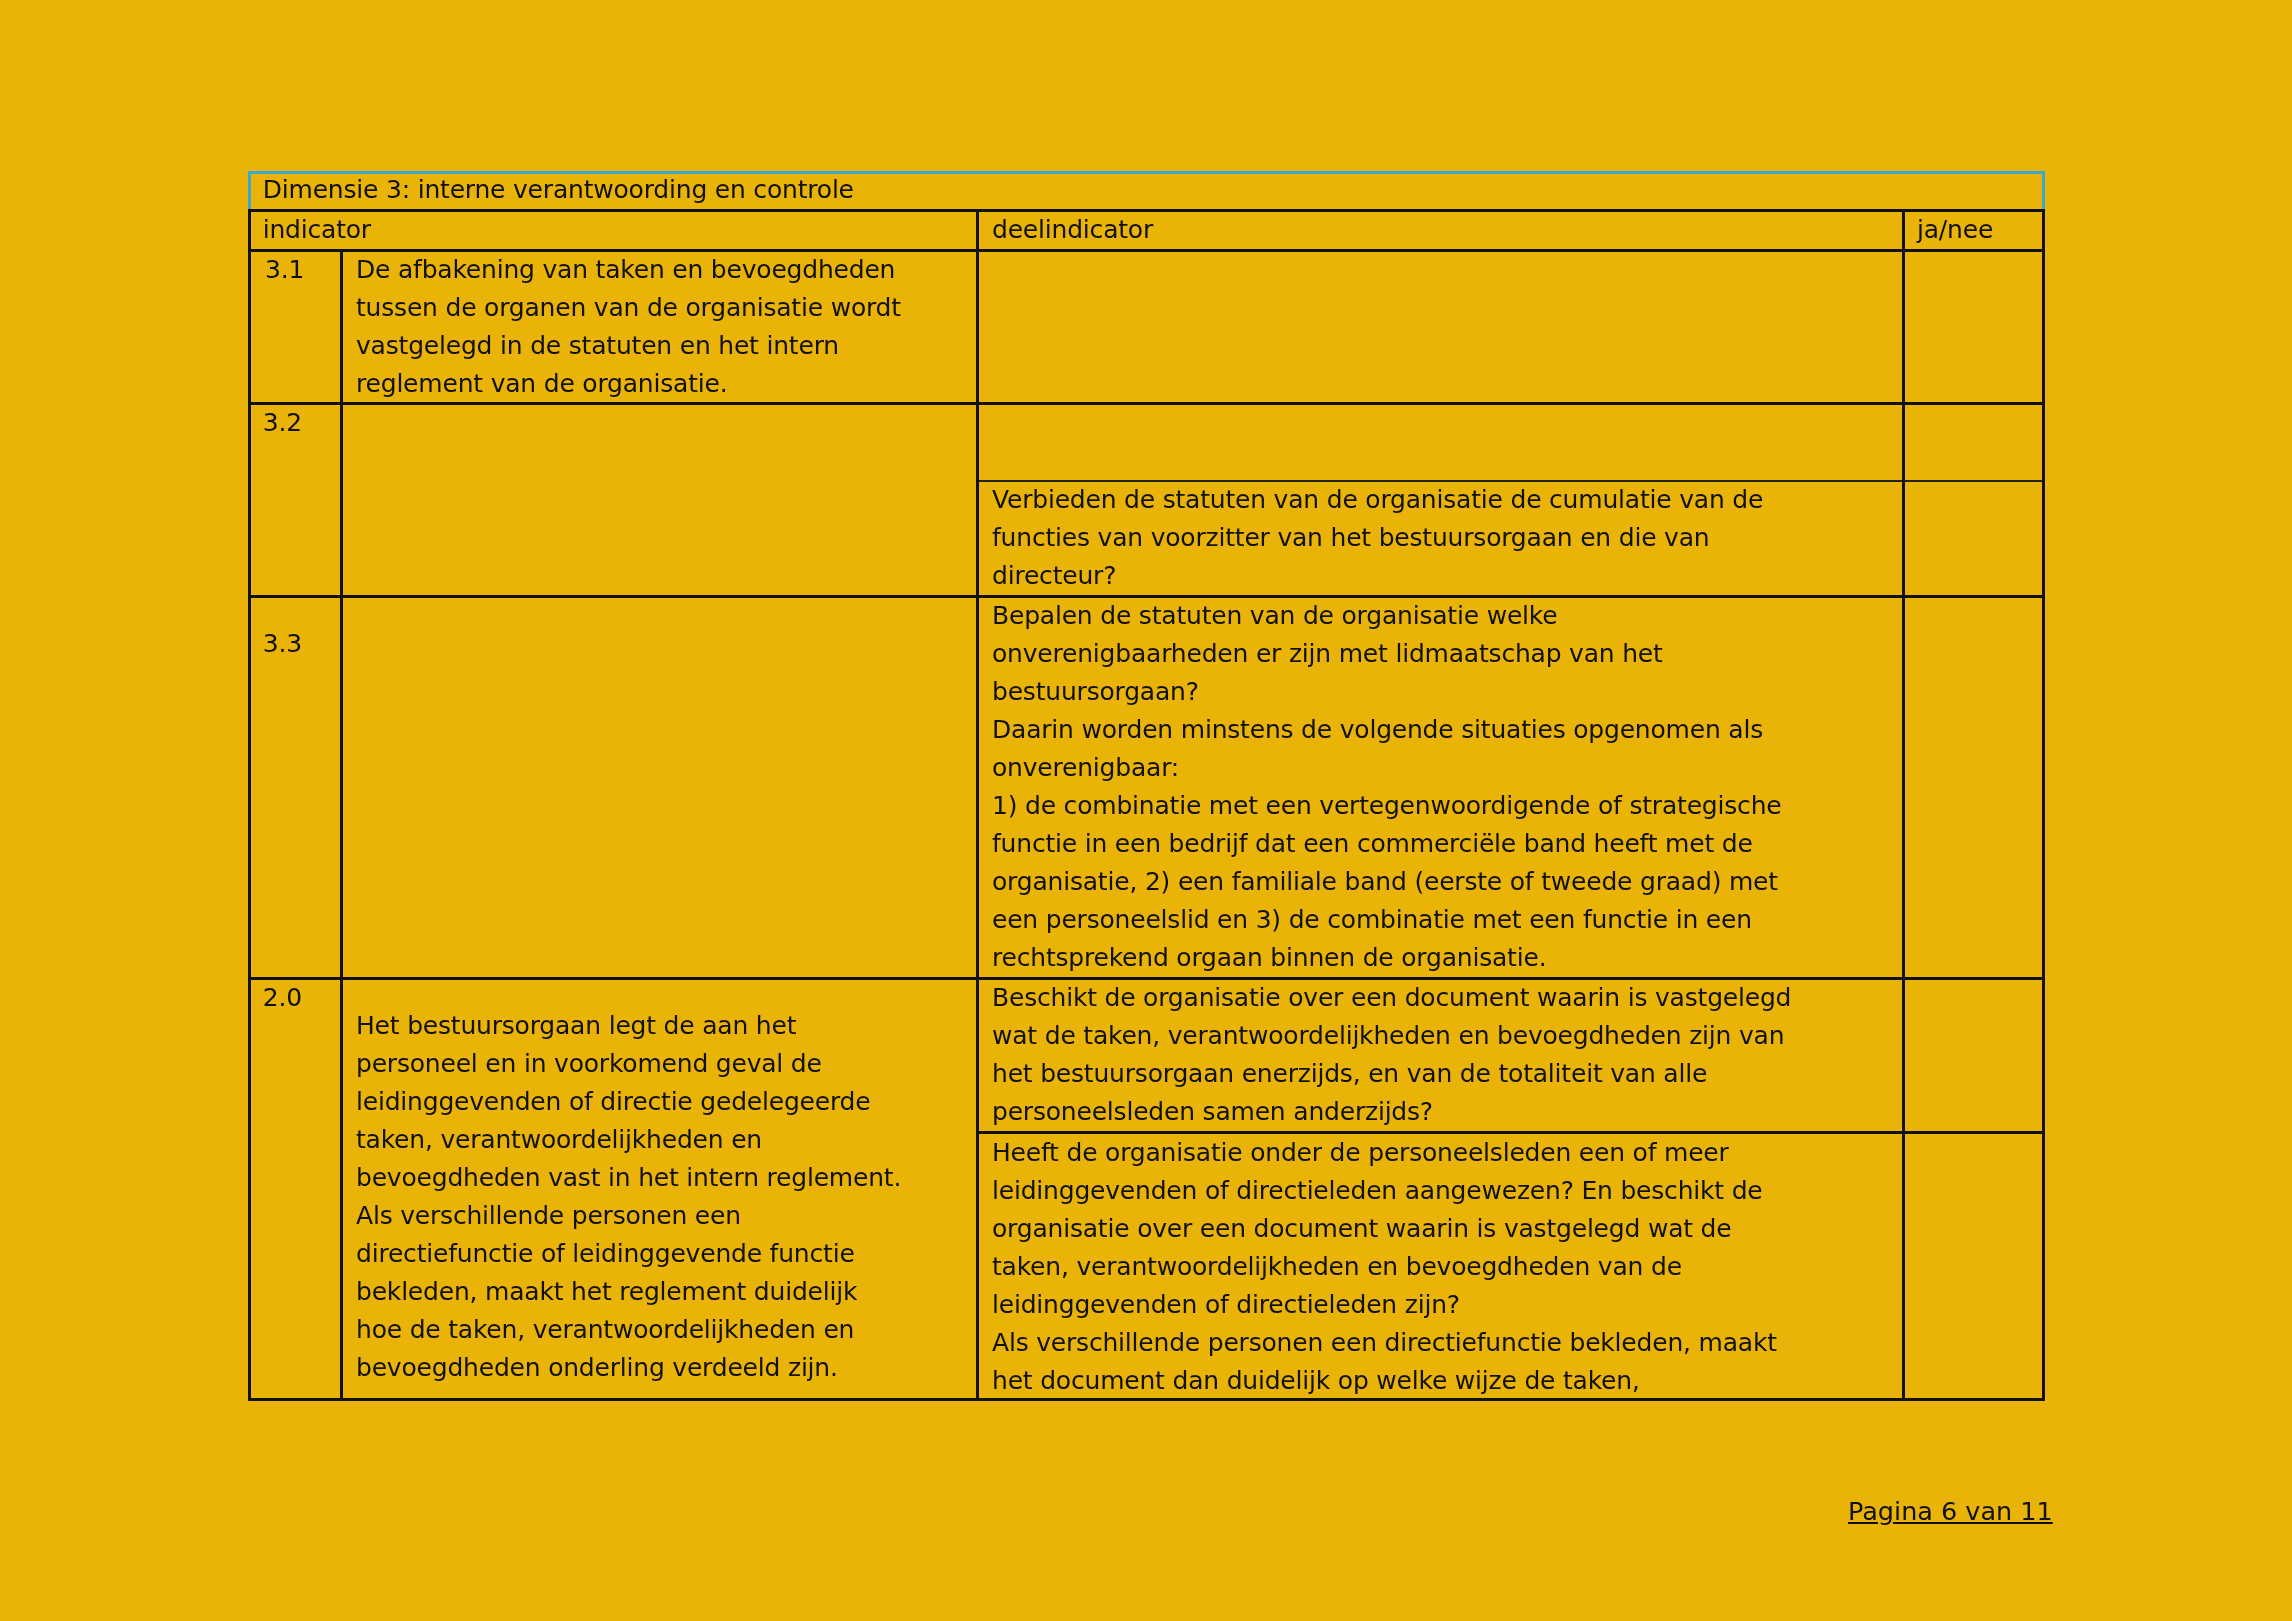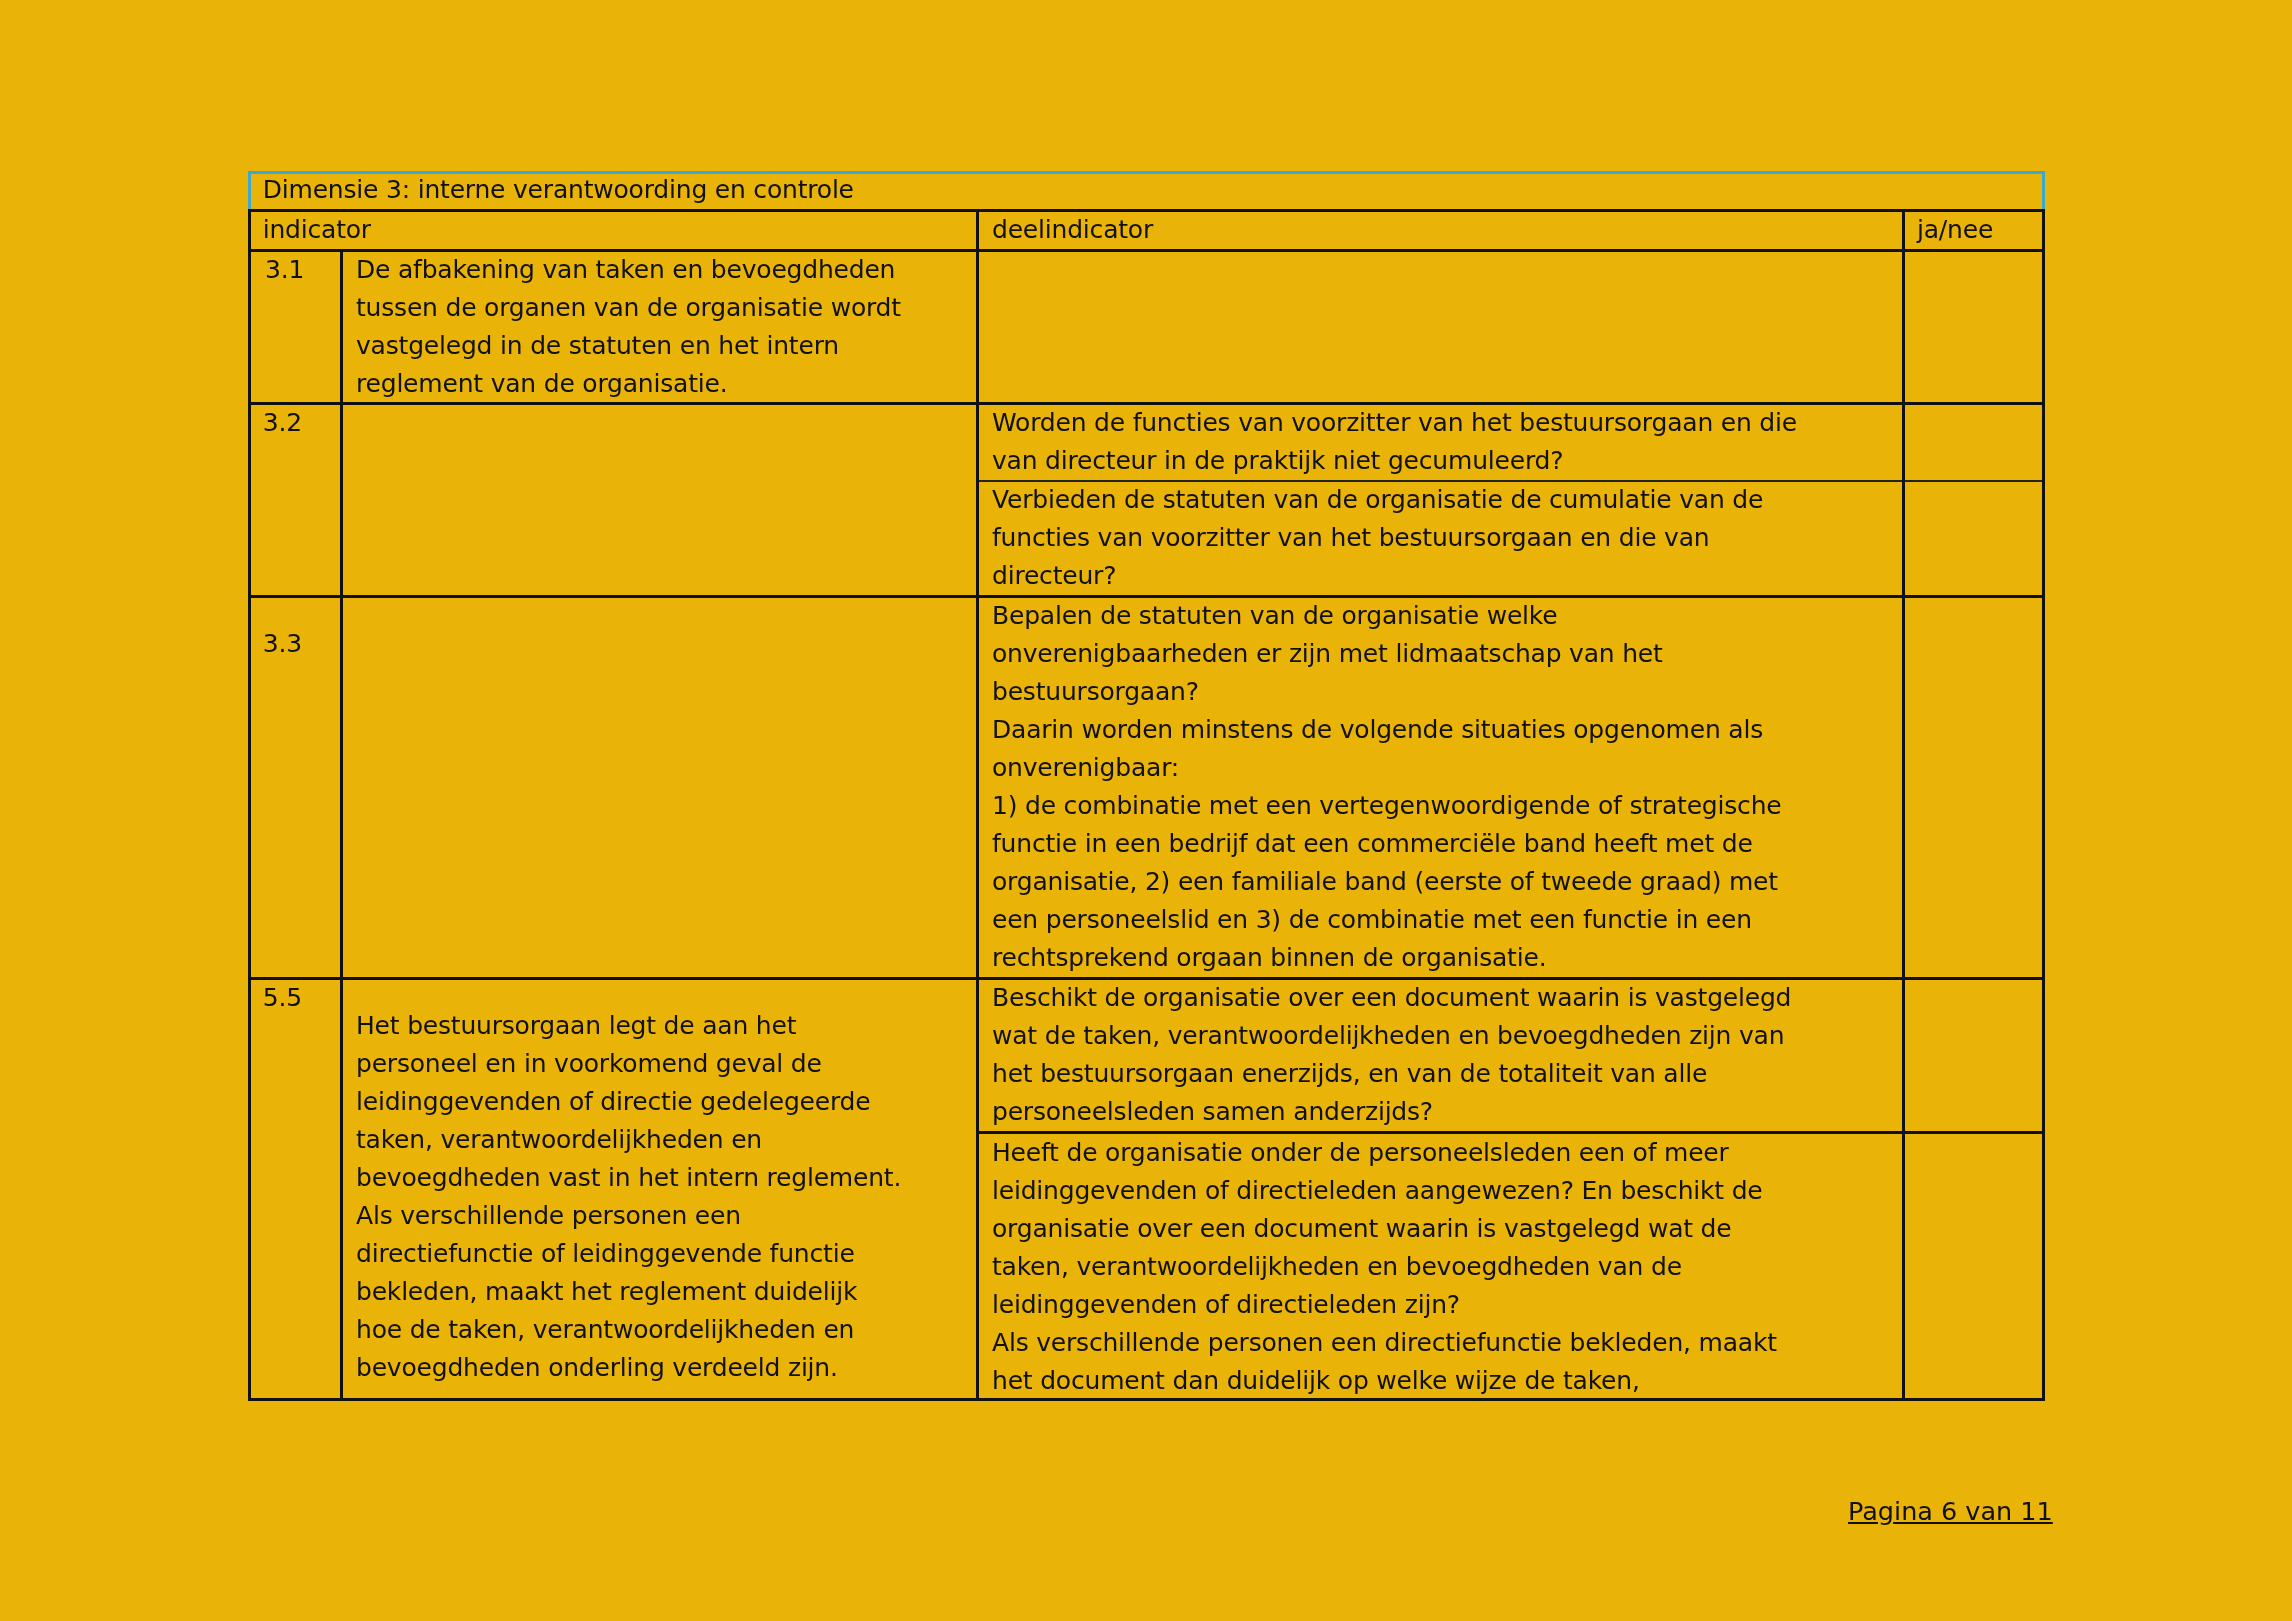--- a/index.html
+++ b/index.html
@@ -49,42 +49,40 @@
     <div class="cell" style="left:1669px; top:40px;">ja/nee</div>
 
     <div class="cell" style="left:17px; top:80px;">3.1</div>
     <div class="cell" style="left:108px; top:80px; width:613px;">De afbakening van taken en bevoegdheden
 tussen de organen van de organisatie wordt
 vastgelegd in de statuten en het intern
 reglement van de organisatie.</div>
     <div class="cell" style="left:1658px; top:81px; width:133px; height:148px;"></div>
 
     <div class="cell" style="left:14.7px; top:233px;">3.2</div>
-    <div class="cell" style="left:744px; top:233px; width:902px;">Worden de functies van voorzitter van het bestuursorgaan en die
-van directeur in de praktijk niet gecumuleerd?</div>
     <div class="cell" style="left:1658px; top:234px; width:133px; height:73px;"></div>
     <div class="cell" style="left:744px; top:310px; width:902px;">Verbieden de statuten van de organisatie de cumulatie van de
 functies van voorzitter van het bestuursorgaan en die van
 directeur?</div>
     <div class="cell" style="left:1658px; top:312px; width:133px; height:111px;"></div>
 
     <div class="cell" style="left:14.7px; top:426px;margin-top:28px;">3.3</div>
     <div class="cell" style="left:744px; top:426px; width:902px;">Bepalen de statuten van de organisatie welke
 onverenigbaarheden er zijn met lidmaatschap van het
 bestuursorgaan?
 Daarin worden minstens de volgende situaties opgenomen als
 onverenigbaar:
 1) de combinatie met een vertegenwoordigende of strategische
 functie in een bedrijf dat een commerciële band heeft met de
 organisatie, 2) een familiale band (eerste of tweede graad) met
 een personeelslid en 3) de combinatie met een functie in een
 rechtsprekend orgaan binnen de organisatie.</div>
     <div class="cell" style="left:1658px; top:427px; width:133px; height:376px;"></div>
 
-    <div class="cell" style="left:14.7px; top:808px;">5.5</div>
+    <div class="cell" style="left:14.7px; top:808px;">2.0</div>
     <div class="cell" style="left:108px; top:828px; width:613px;margin-top:8px;">Het bestuursorgaan legt de aan het
 personeel en in voorkomend geval de
 leidinggevenden of directie gedelegeerde
 taken, verantwoordelijkheden en
 bevoegdheden vast in het intern reglement.
 Als verschillende personen een
 directiefunctie of leidinggevende functie
 bekleden, maakt het reglement duidelijk
 hoe de taken, verantwoordelijkheden en
 bevoegdheden onderling verdeeld zijn.</div>

